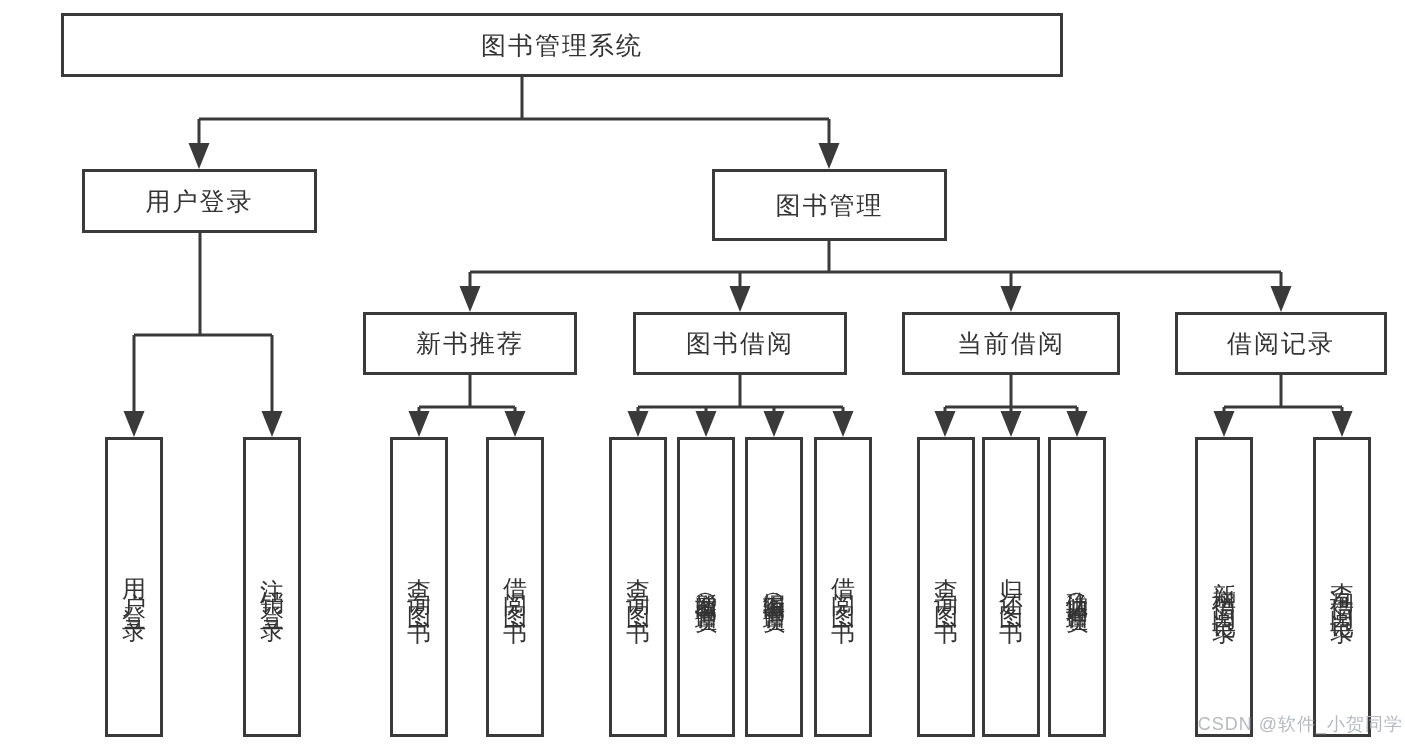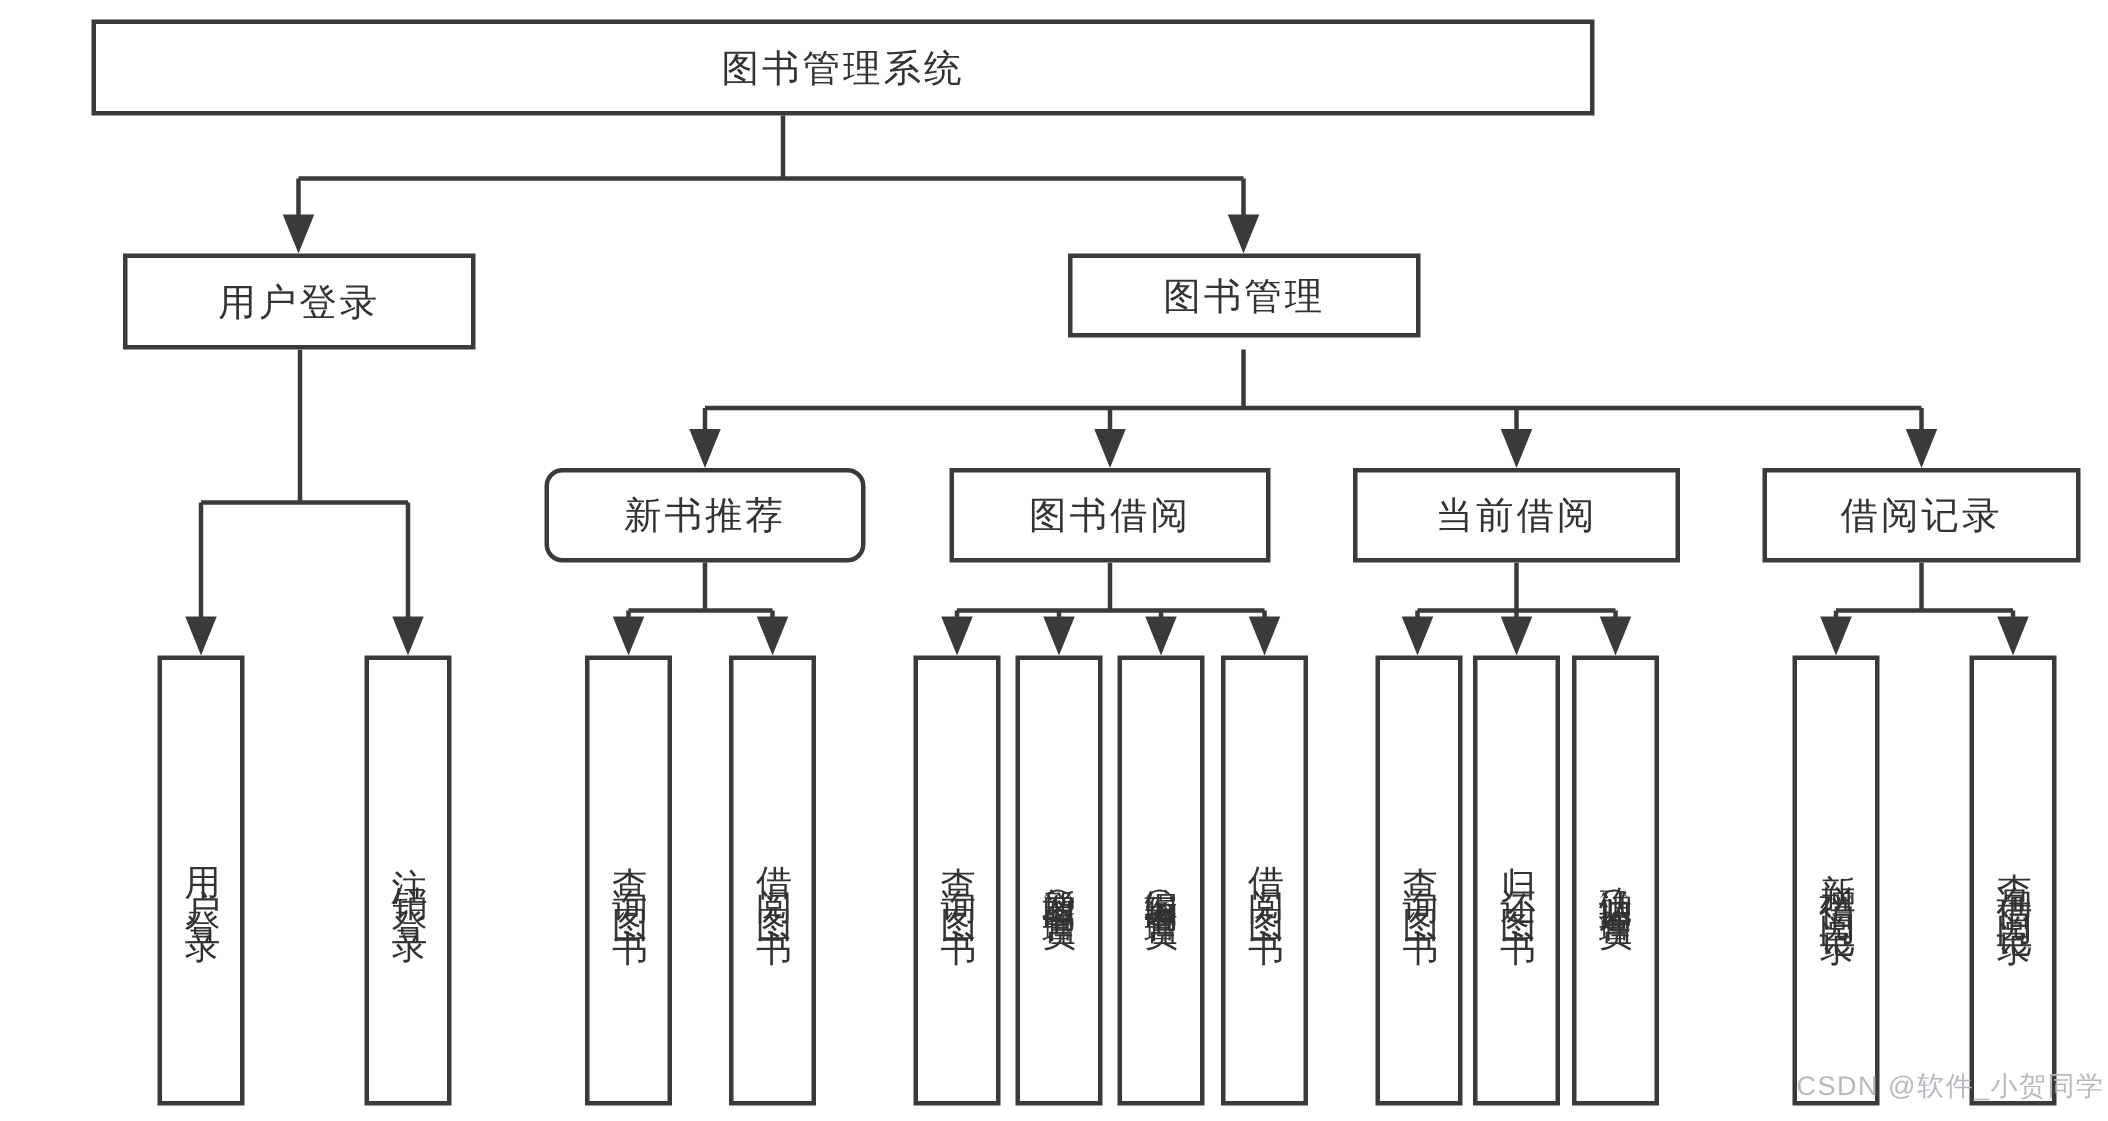--- a/index.html
+++ b/index.html
@@ -114,23 +114,23 @@
       M934.5,411 h21 L945,437 z
       M1000.5,411 h21 L1011,437 z
       M1066.5,411 h21 L1077,437 z
       M1213.5,411 h21 L1224,437 z
       M1331.5,411 h21 L1342,437 z"></path>
   </svg>
 
   <div class="hbox" style="left:21px; top:13px; width:1002px; height:64px;margin-left:40px;">图书管理系统</div>
 
   <div class="hbox" style="left:82px; top:169px; width:235px; height:64px;">用户登录</div>
-  <div class="hbox" style="left:712px; top:169px; width:235px; height:56px;">图书管理</div>
+  <div class="hbox" style="left:712px; top:169px; width:235px; height:72px;">图书管理</div>
 
-  <div class="hbox" style="left:363px; top:312px; width:214px; height:63px;border-radius:12px;">新书推荐</div>
+  <div class="hbox" style="left:363px; top:312px; width:214px; height:63px;">新书推荐</div>
   <div class="hbox" style="left:633px; top:312px; width:214px; height:63px;">图书借阅</div>
   <div class="hbox" style="left:902px; top:312px; width:218px; height:63px;text-align:center;">当前借阅</div>
   <div class="hbox" style="left:1175px; top:312px; width:212px; height:63px;">借阅记录</div>
 
   <div class="vbox" style="left:105px;">用户登录</div>
   <div class="vbox" style="left:243px;">注销登录</div>
   <div class="vbox" style="left:390px;">查询图书</div>
   <div class="vbox" style="left:486px;">借阅图书</div>
   <div class="vbox" style="left:609px;">查询图书</div>
   <div class="vbox ls-9" style="left:677px;">新增图书（管理员）</div>

